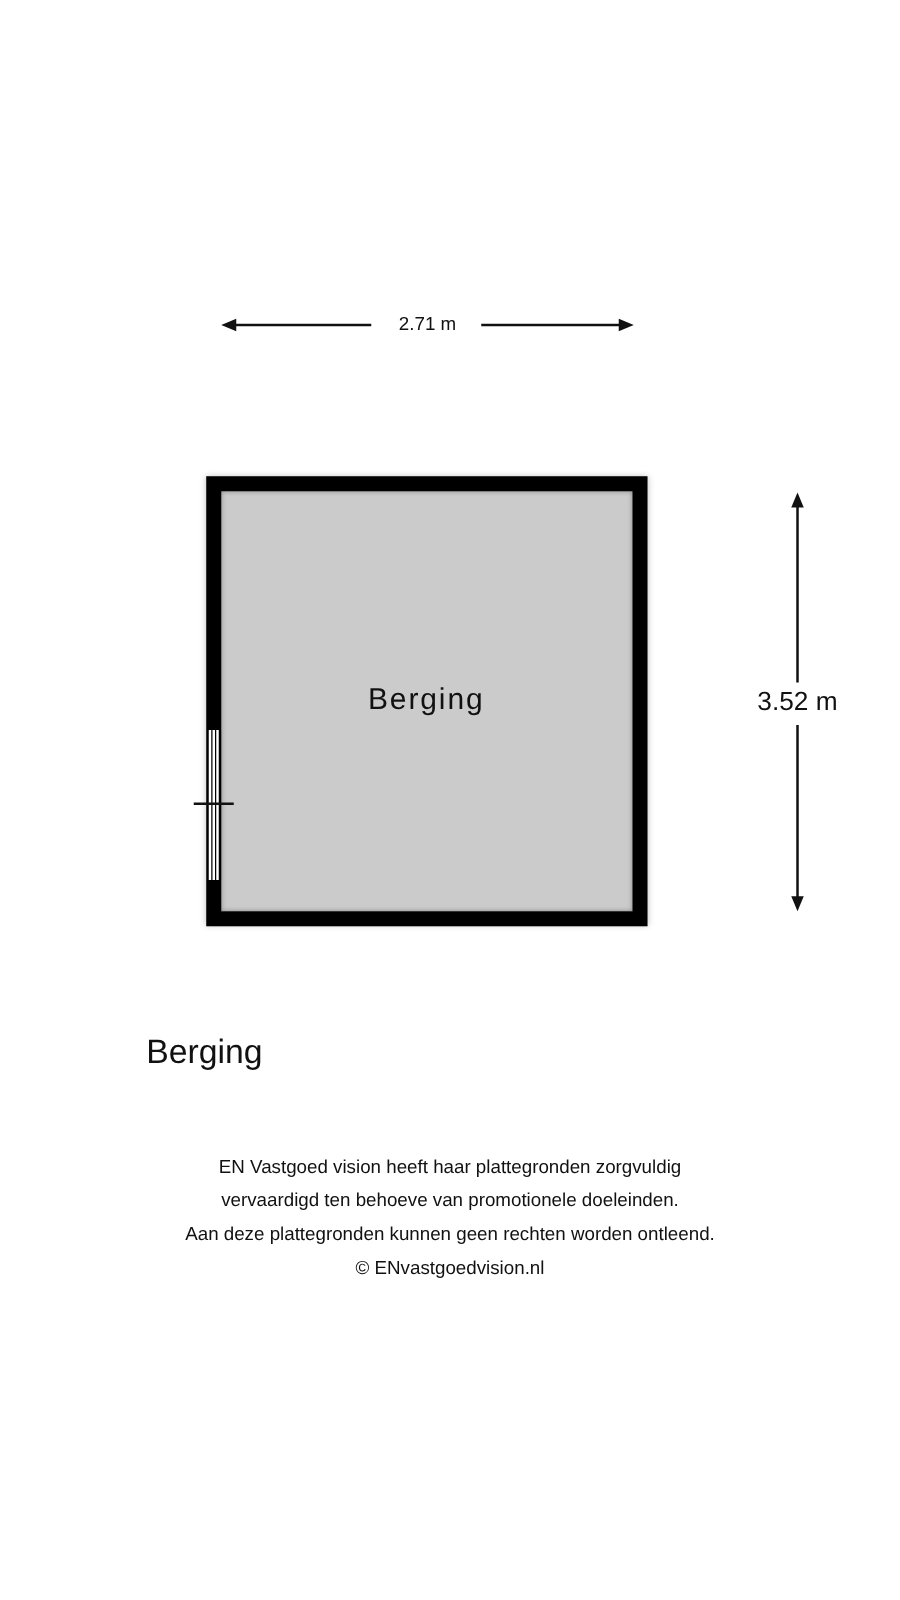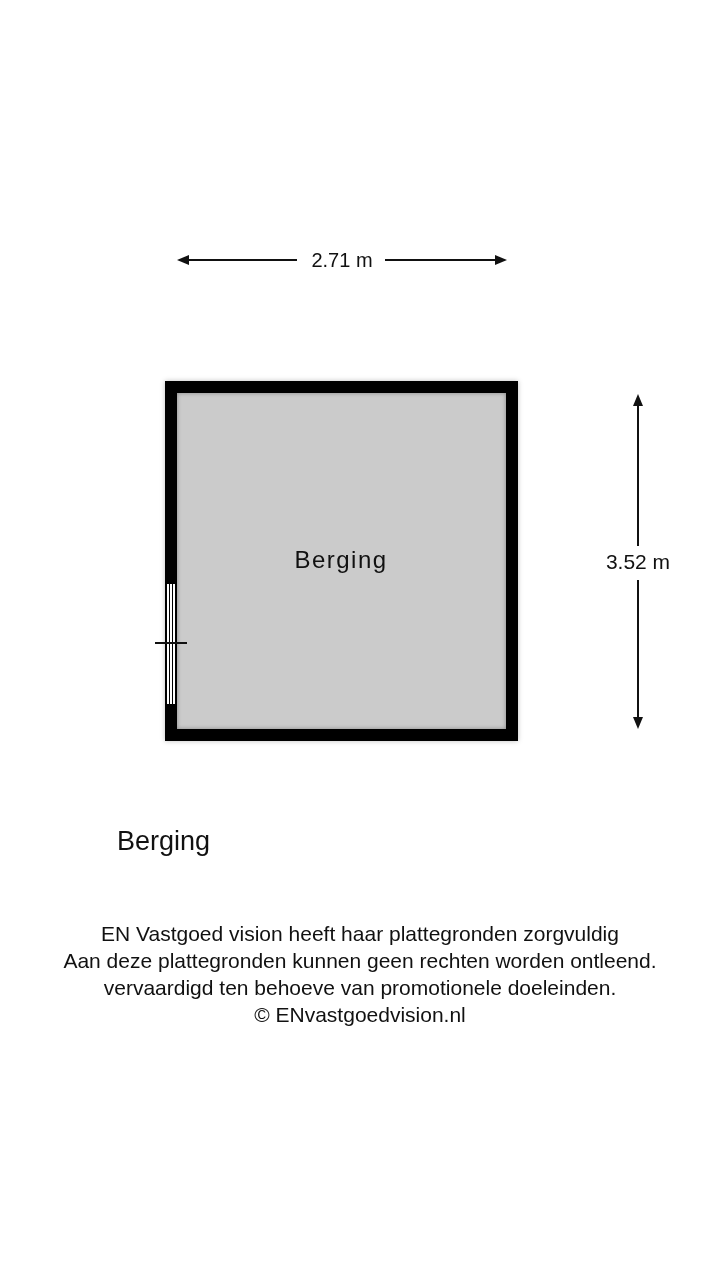--- a/index.html
+++ b/index.html
@@ -6,21 +6,21 @@
     body {
       width: 720px; height: 1280px; background: #ffffff;
       position: relative; overflow: hidden;
       font-family: "Liberation Sans", sans-serif; color: #111111;
     }
     .abs { position: absolute; }
     
     .hline { height: 2px; background: #111; top: 259px; }
     .arrow-l { width: 0; height: 0; border-top: 5px solid transparent; border-bottom: 5px solid transparent; border-right: 12px solid #111; top: 255px; left: 177px; }
     .arrow-r { width: 0; height: 0; border-top: 5px solid transparent; border-bottom: 5px solid transparent; border-left: 12px solid #111; top: 255px; left: 495px; }
-    .hlabel { top: 247px; left: 300px; width: 84px; text-align: center; font-size: 20px; line-height: 26px; }
+    .hlabel { top: 247px; left: 300px; width: 84px; text-align: center; font-size: 15px; line-height: 26px; }
     
     .vline { width: 2px; background: #111; left: 637px; }
     .arrow-u { width: 0; height: 0; border-left: 5px solid transparent; border-right: 5px solid transparent; border-bottom: 12px solid #111; left: 633px; top: 394px; }
     .arrow-d { width: 0; height: 0; border-left: 5px solid transparent; border-right: 5px solid transparent; border-top: 12px solid #111; left: 633px; top: 717px; }
     .vlabel { top: 549px; left: 596px; width: 84px; text-align: center; font-size: 21px; line-height: 26px; }
     
     .room {
       left: 165px; top: 381px; width: 329px; height: 336px;
       border: 12px solid #000; background: #cbcbcb;
       box-shadow: 0 0 5px rgba(0,0,0,0.25), inset 0 0 4px rgba(0,0,0,0.35);
@@ -28,21 +28,21 @@
     .window {
       left: 165px; top: 584px; width: 12px; height: 120px;
       background: #ffffff;
       border-left: 2px solid #000; border-right: 2px solid #000;
       box-sizing: border-box;
     }
     .window .pane { position: absolute; top: 0; bottom: 0; width: 1px; background: #000; }
     .window-tick { left: 155px; top: 642px; width: 32px; height: 2px; background: #111; }
     .room-label { left: 265px; top: 545px; width: 152px; text-align: center; font-size: 24px; letter-spacing: 1.5px; line-height: 30px; }
     .legend-label { left: 117px; top: 824px; font-size: 27px; line-height: 34px; }
-    .disclaimer { left: 0; top: 920px; width: 720px; text-align: center; font-size: 21px; line-height: 27px; }
+    .disclaimer { left: 0; top: 920px; width: 720px; text-align: center; font-size: 15px; line-height: 27px; }
     .disclaimer div { white-space: nowrap; }
   </style>
 </head>
 <body>
 
 <div class="abs arrow-l"></div>
 <div class="abs hline" style="left:187px; width:110px;"></div>
 <div class="abs hlabel">2.71 m</div>
 <div class="abs hline" style="left:385px; width:112px;"></div>
 <div class="abs arrow-r"></div>
@@ -58,16 +58,16 @@
 <div class="abs arrow-u"></div>
 <div class="abs vline" style="top:404px; height:142px;"></div>
 <div class="abs vlabel">3.52 m</div>
 <div class="abs vline" style="top:580px; height:139px;"></div>
 <div class="abs arrow-d"></div>
 
 <div class="abs legend-label">Berging</div>
 
 <div class="abs disclaimer">
   <div>EN Vastgoed vision heeft haar plattegronden zorgvuldig</div>
+  <div>vervaardigd ten behoeve van promotionele doeleinden.</div>
   <div>Aan deze plattegronden kunnen geen rechten worden ontleend.</div>
-  <div>vervaardigd ten behoeve van promotionele doeleinden.</div>
   <div>© ENvastgoedvision.nl</div>
 </div>
 
 </body></html>

